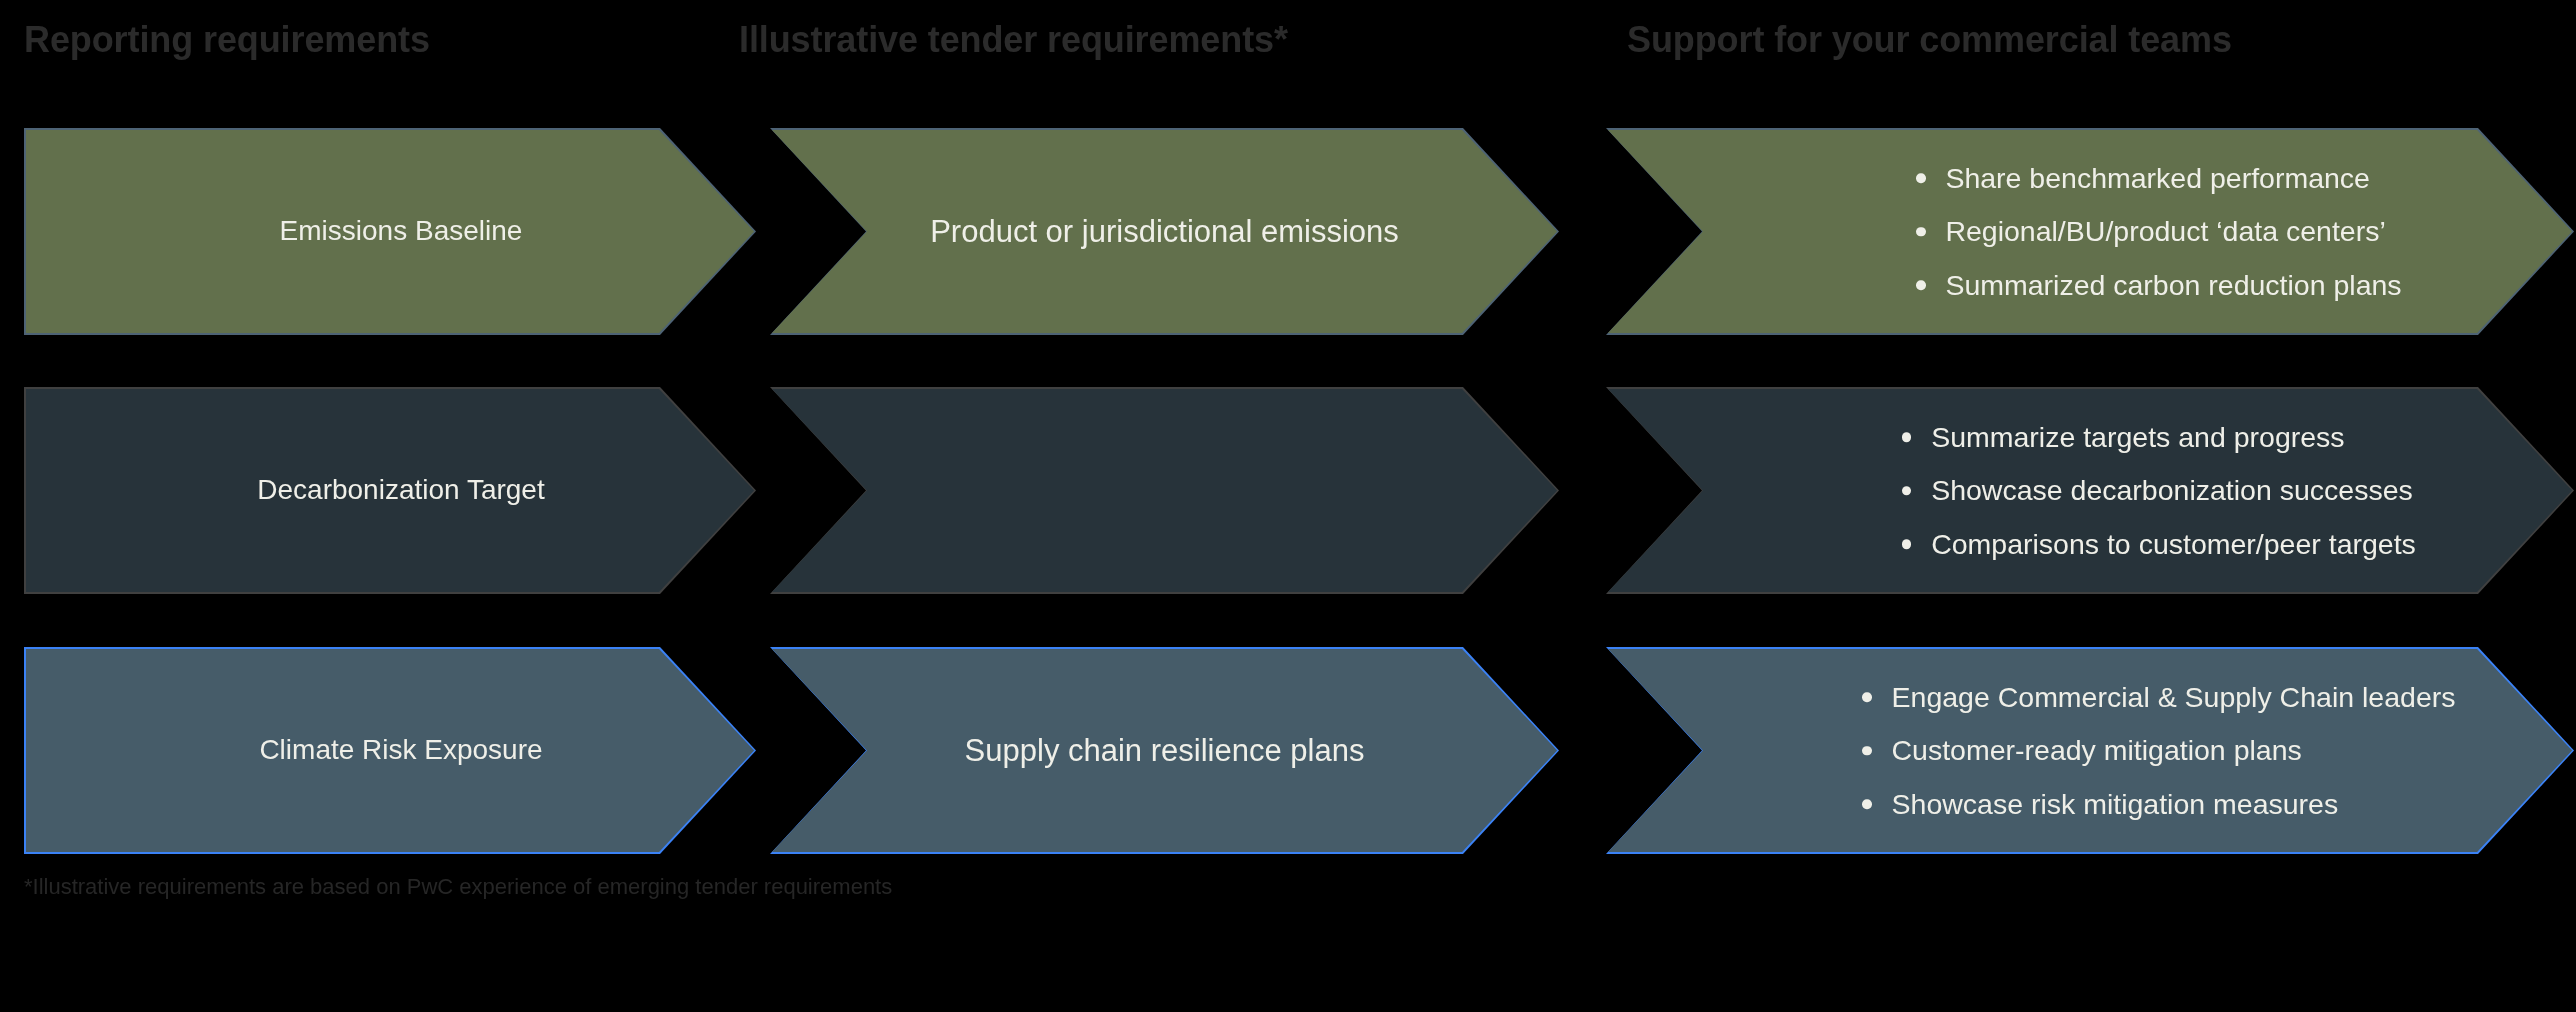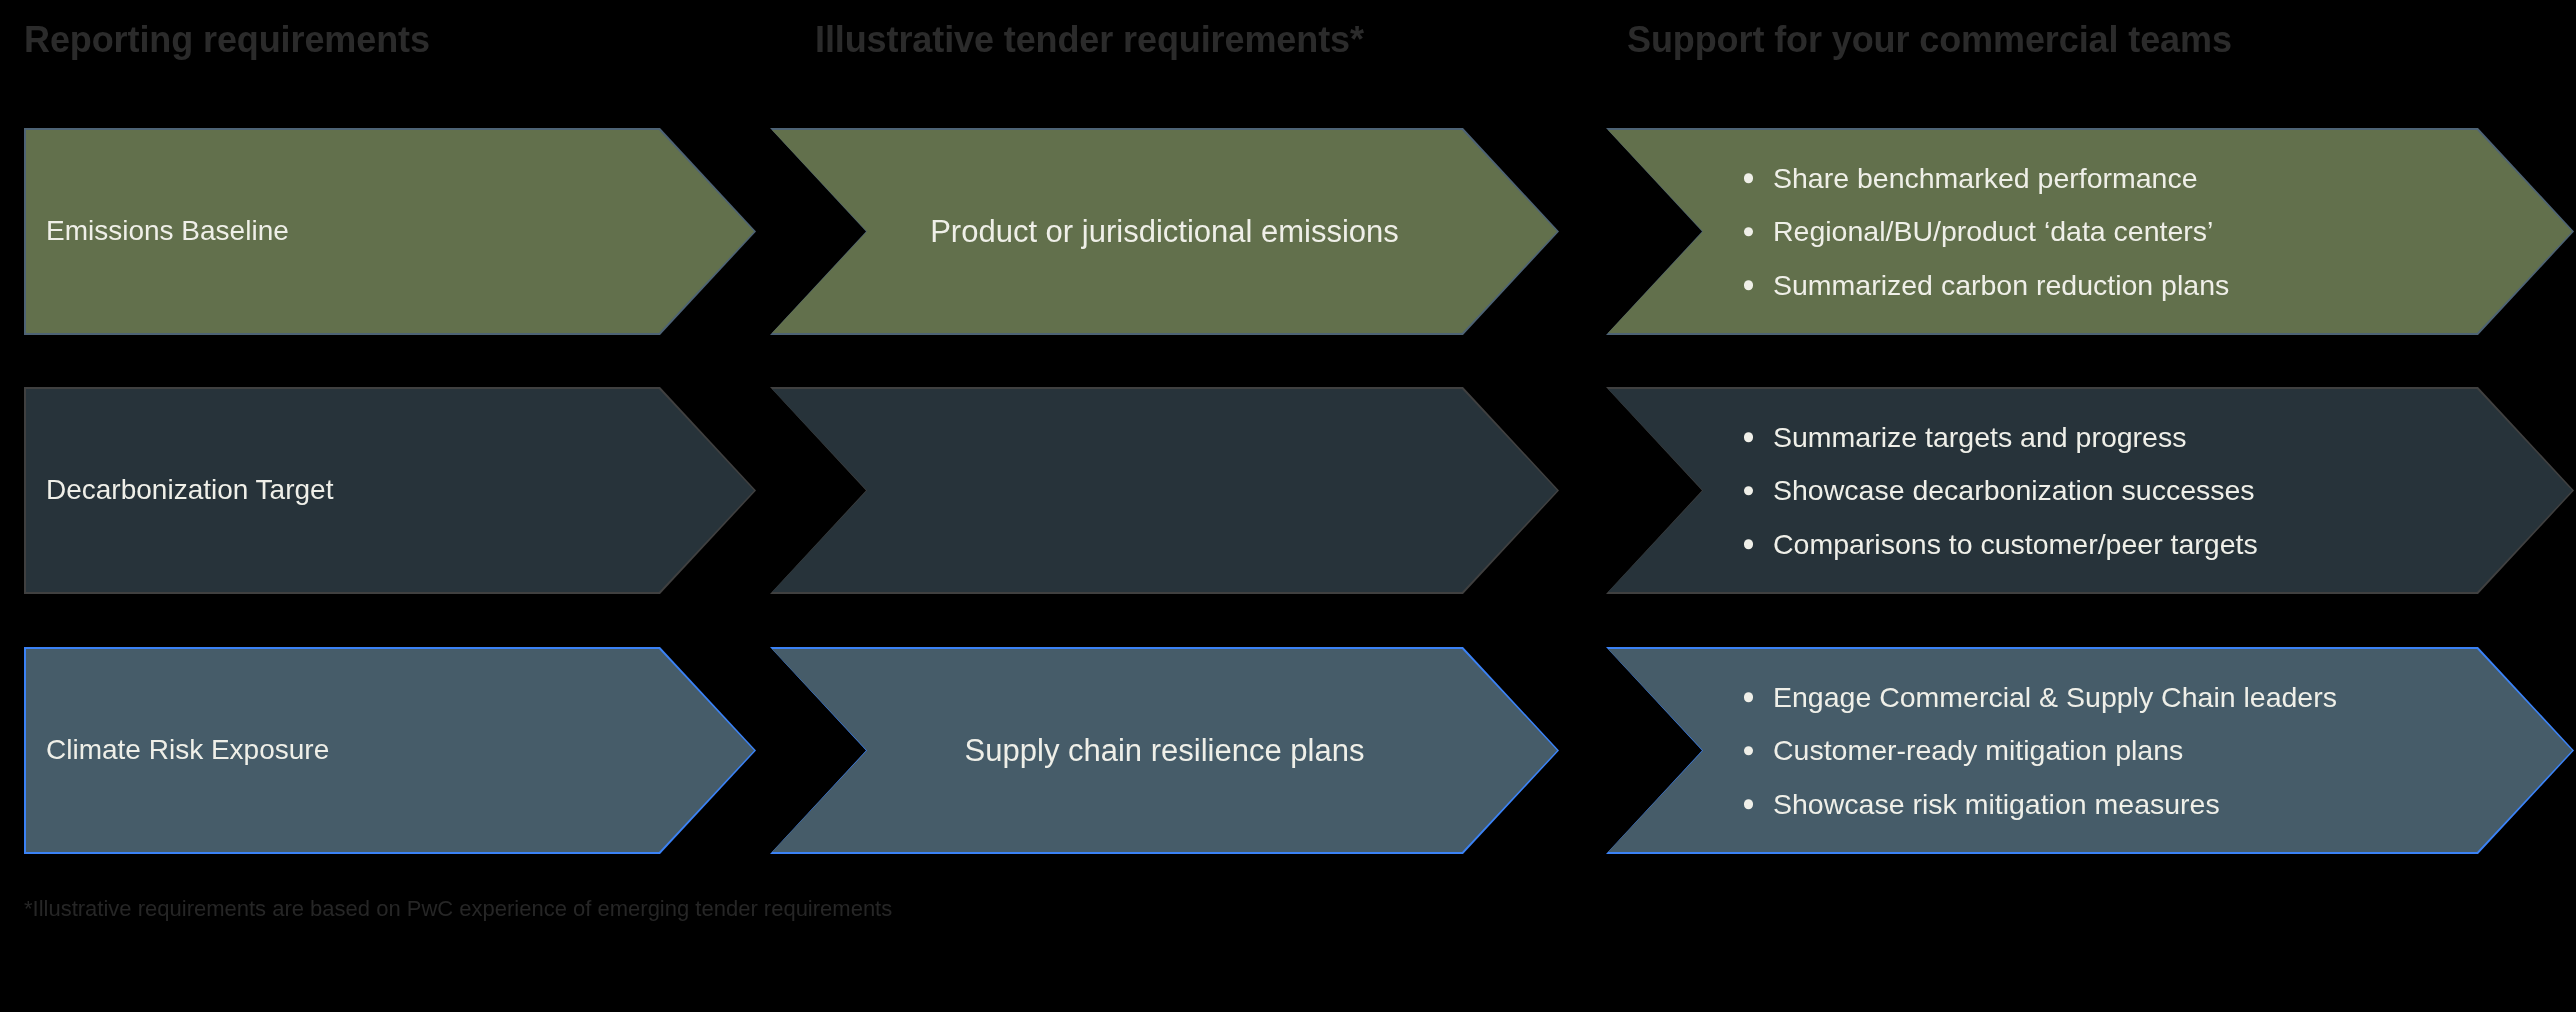--- a/index.html
+++ b/index.html
@@ -28,41 +28,42 @@
   .col-header {
     position: absolute;
     font-size: 36px;
     font-weight: bold;
     color: #2b2b2b;
     letter-spacing: -0.1px;
     white-space: nowrap;
     line-height: 1;
   }
   #hdr-0 { left: 24px;   top: 22px; }
-  #hdr-1 { left: 815px; top: 22px; }
+  #hdr-1 { left: 739px; top: 22px; }
   #hdr-2 { left: 1616px; top: 22px; margin-left: 11px; }
 
   
   .row {
     position: absolute;
     left: 0;
     width: 2576px;
   }
   #row-0 { top: 128px; height: 207px; }
   #row-1 { top: 387px; height: 207px; }
   #row-2 { top: 647px; height: 207px; }
 
   
   .chev {
     position: absolute;
     top: 0;
     height: 207px;
     box-sizing: border-box;
     display: flex;
     align-items: center;
+    justify-content: center;
   }
 
   
   .chev.shape-a {
     left: 24px;
     width: 732px;
     clip-path: polygon(0 0, calc(100% - 96px) 0, 100% 50%, calc(100% - 96px) 100%, 0 100%);
   }
   
   .chev.shape-b {
@@ -145,21 +146,21 @@
     width: 9.5px;
     height: 9.5px;
     border-radius: 50%;
     background: #EFEFE8;
   }
 
   
   #footnote {
     position: absolute;
     left: 24px;
-    top: 896px;
+    top: 874px;
     font-size: 22px;
     color: #262626;
     white-space: nowrap;
     font-weight: normal;
   }
 </style>
 </head>
 <body>
 
 <div id="stage">

